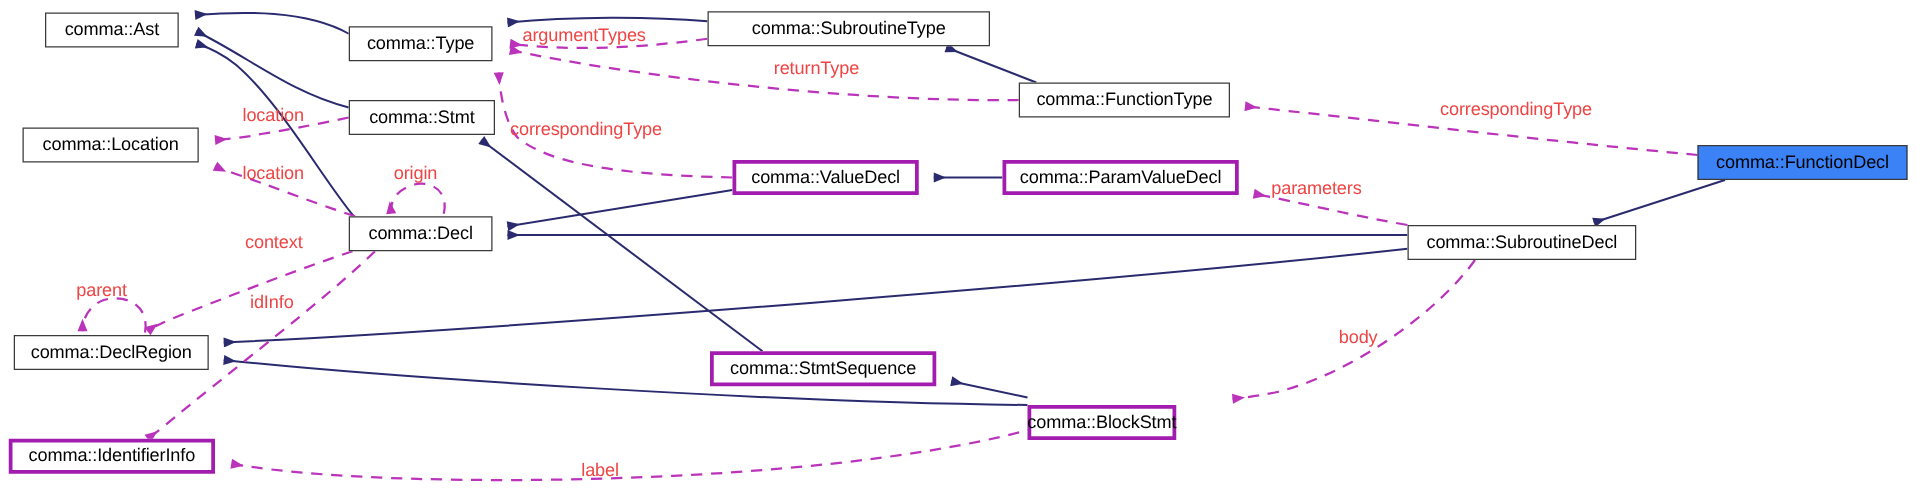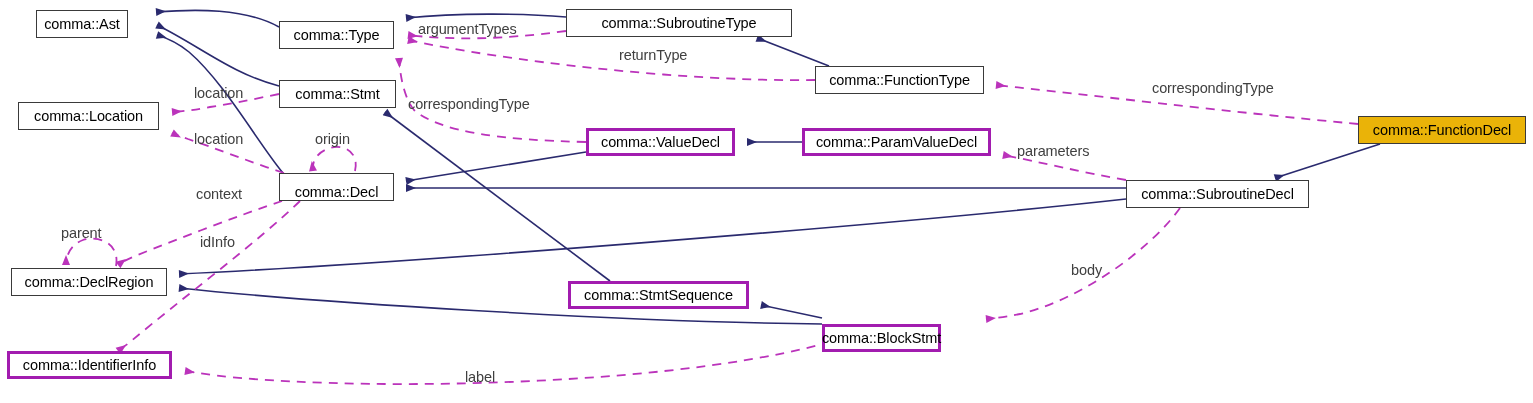--- a/index.html
+++ b/index.html
@@ -32,31 +32,31 @@
     border: 3px solid #a21caf;
     display: flex;
     align-items: center;
     justify-content: center;
     font-size: 14.5px;
     color: #000000;
     white-space: nowrap;
     letter-spacing: -0.1px;
   }
   .node-box.highlight {
-    background: #eab308;
+    background: #3b82f6;
     border-color: #2b2b2b;
   }
   .node-box.thick {
     border-width: 1.6px;
     border-color: #3a3a3a;
   }
   .edge-label {
     position: absolute;
     font-size: 14.5px;
-    color: #404040;
+    color: #ef4444;
     white-space: nowrap;
     background: transparent;
     letter-spacing: -0.1px;
   }
 </style>
 </head>
 <body>
 
 <div id="graph-root">
 
@@ -122,21 +122,21 @@
       <path fill="none" stroke="#bb33bb" stroke-width="1.8" stroke-dasharray="9,7" marker-end="url(#assoc-arrow)" d="M 116,266 C 120,244 100,235 83,240 72,244 66,254 66,265"></path>
 
       <path fill="none" stroke="#bb33bb" stroke-width="1.8" stroke-dasharray="9,7" marker-end="url(#assoc-arrow)" d="M 300,201 C 260,240 180,300 130,342 125,346 122,348 118,351"></path>
 
       <path fill="none" stroke="#bb33bb" stroke-width="1.8" stroke-dasharray="9,7" marker-end="url(#assoc-arrow)" d="M 1180,208 C 1150,250 1080,300 1020,314 1005,317 996,318 986,319"></path>
 
       <path fill="none" stroke="#bb33bb" stroke-width="1.8" stroke-dasharray="9,7" marker-end="url(#assoc-arrow)" d="M 846,337 C 700,385 380,392 230,377 210,375 198,373 185,371"></path>
     </g>
   </svg>
 
-  <div class="node-box thick" style="left:36px;  top:10px;  width:92px; height:28px;">
+  <div class="node-box thick" style="left:36px;  top:10px;  width:107px; height:28px;">
       <span>comma::Ast</span>
     </div>
   <div class="node-box thick" style="left:279px; top:21px;  width:115px; height:28px;">
       <span>comma::Type</span>
     </div>
   <div class="node-box thick" style="left:566px; top:9px;   width:226px; height:28px;">
       <span>comma::SubroutineType</span>
     </div>
   <div class="node-box thick" style="left:279px; top:80px;  width:117px; height:28px;">
       <span>comma::Stmt</span>
@@ -149,21 +149,21 @@
     </div>
   <div class="node-box" style="left:586px; top:128px; width:149px; height:28px;">
       <span>comma::ValueDecl</span>
     </div>
   <div class="node-box" style="left:802px; top:128px; width:189px; height:28px;">
       <span>comma::ParamValueDecl</span>
     </div>
   <div class="node-box thick highlight" style="left:1358px; top:116px; width:168px; height:28px;">
       <span>comma::FunctionDecl</span>
     </div>
-  <div class="node-box thick" style="left:279px; top:173px; width:115px; height:28px;align-items:flex-end;">
+  <div class="node-box thick" style="left:279px; top:173px; width:115px; height:28px;">
       <span>comma::Decl</span>
     </div>
   <div class="node-box thick" style="left:1126px;top:180px; width:183px; height:28px;">
       <span>comma::SubroutineDecl</span>
     </div>
   <div class="node-box thick" style="left:11px;  top:268px; width:156px; height:28px;">
       <span>comma::DeclRegion</span>
     </div>
   <div class="node-box" style="left:568px; top:281px; width:181px; height:28px;">
       <span>comma::StmtSequence</span>

